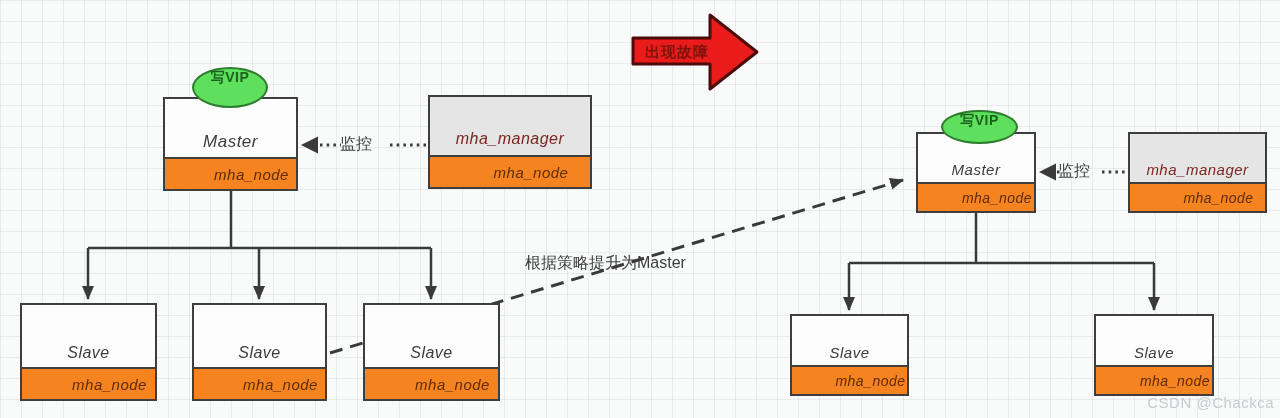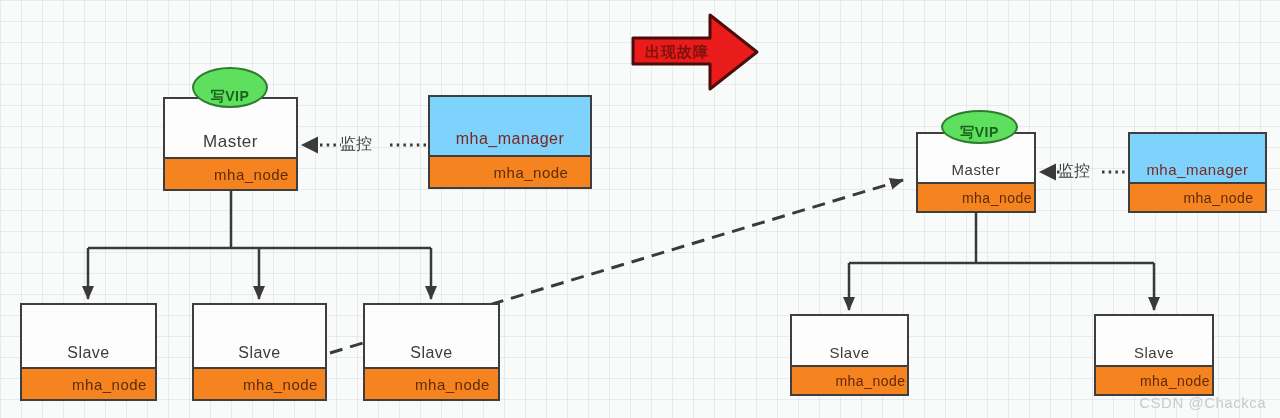--- a/index.html
+++ b/index.html
@@ -9,46 +9,46 @@
     background-color:#f9fafa;
     background-image:
       linear-gradient(to right, rgba(120,135,145,0.13) 1px, transparent 1px),
       linear-gradient(to bottom, rgba(120,135,145,0.13) 1px, transparent 1px);
     background-size:21px 21px;
   }
   #wires{position:absolute;left:0;top:0;z-index:1;}
   .node{
     position:absolute;z-index:2;box-sizing:border-box;
     border:2.5px solid #3e3e3e;background:#fdfdfd;
-    display:flex;flex-direction:column;
+    display:flex;flex-direction:column;font-style:italic;
   }
   .node .top{
     flex:1;display:flex;align-items:flex-end;justify-content:center;
     padding-bottom:5px;font-size:17px;color:#3c3c3c;letter-spacing:0.5px;
   }
   .node .bar{
     height:30px;flex:0 0 auto;border-top:2.5px solid #3e3e3e;background:#F5831F;
     display:flex;align-items:center;justify-content:center;
     font-size:15px;color:#5e2c07;letter-spacing:0.5px;padding-left:42px;
   }
-  .node.manager .top{background:#7dd3fc;color:#7d2620;font-size:16px;padding-bottom:7px;}
+  .node.manager .top{background:#e5e5e5;color:#7d2620;font-size:16px;padding-bottom:7px;}
   .node.small .top{font-size:15px;padding-bottom:4px;}
   .node.small .bar{height:27px;font-size:14px;}
   .vip{
     position:absolute;z-index:5;box-sizing:border-box;
     background:#5EE05E;border:2.5px solid #2e7c2e;border-radius:50%;
-    display:flex;align-items:flex-end;justify-content:center;
+    display:flex;align-items:flex-start;justify-content:center;
     font-size:14px;color:#1c621c;font-weight:600;letter-spacing:0.5px;
   }
   .float-label{position:absolute;z-index:4;color:#3d3d3d;}
   .lbl-monitor{font-size:16px;font-weight:400;}
   .lbl-promote{font-size:16px;}
   .lbl-fault{font-size:15px;font-weight:700;color:#7e120c;letter-spacing:1px;}
   .watermark{
-    position:absolute;right:14px;top:394px;z-index:6;
+    position:absolute;right:6px;top:394px;z-index:6;
     font-size:15px;color:#c7cbcf;letter-spacing:0.5px;
   }
 </style>
 </head>
 <body>
 
 <div id="stage">
 
   <svg id="wires" width="1280" height="418">
     <defs>
@@ -105,20 +105,21 @@
     <div class="bar">mha_node</div>
   </div>
 
   <div class="node" style="left:363px;top:303px;width:137px;height:98px;">
     <div class="top" style="font-size:16px;">Slave</div>
     <div class="bar">mha_node</div>
   </div>
 
   <div class="float-label lbl-fault" style="left:645px;top:43px;width:100px;">出现故障</div>
 
+  <div class="float-label lbl-promote" style="left:525px;top:253px;width:200px;">根据策略提升为Master</div>
 
   <div class="vip" style="left:941px;top:110px;width:77px;height:34px;">
     <span>写VIP</span>
   </div>
 
   <div class="node small" style="left:916px;top:132px;width:120px;height:81px;">
     <div class="top">Master</div>
     <div class="bar">mha_node</div>
   </div>
 

